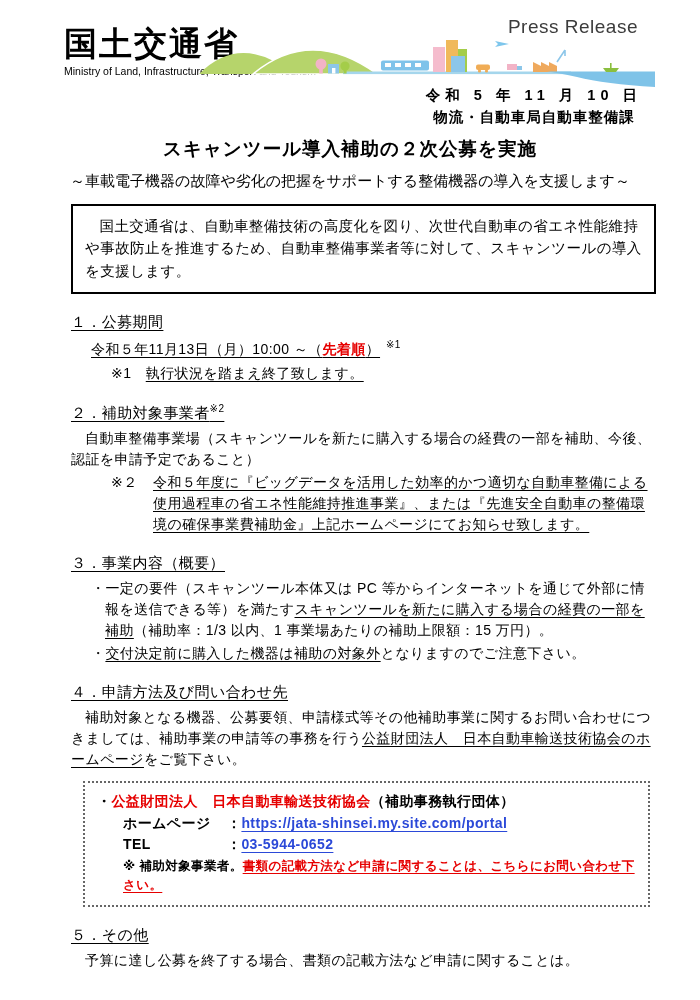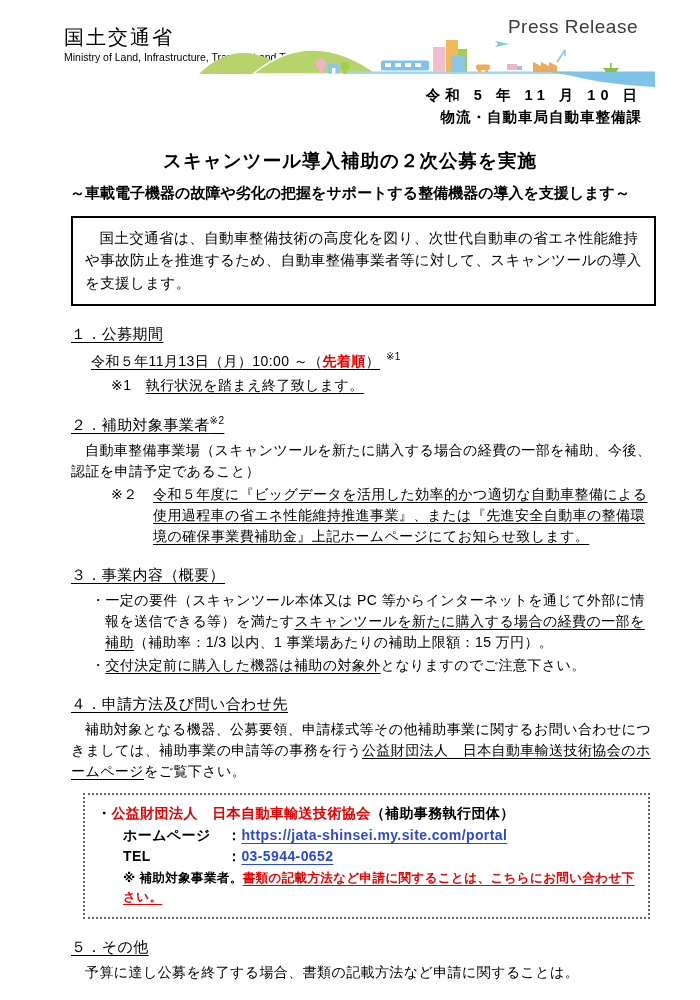--- a/index.html
+++ b/index.html
@@ -6,31 +6,31 @@
   html,body { background:#e8e8e8; }
   .page {
     width: 700px; height: 1000px; margin: 0 auto; background: #fff;
     position: relative; overflow: hidden; color: #000;
     font-family: "Liberation Sans", "DejaVu Sans", sans-serif;
     font-size: 14px; letter-spacing: 0.4px;
   }
   
   .header { position: relative; height: 128px; }
   .logo { position: absolute; left: 64px; top: 26px; }
-  .logo-ja { font-size: 20px; font-weight: 400; letter-spacing: 2px; line-height: 1.1; }
+  .logo-ja { font-size: 33px; font-weight: 700; letter-spacing: 2px; line-height: 1.1; }
   .logo-en { font-size: 10.5px; letter-spacing: 0; margin-top: 3px; }
   .press-release { position: absolute; right: 62px; top: 16px; font-size: 19px; color: #3c3c3c; letter-spacing: 0.5px; }
   .illu { position: absolute; left: 195px; top: 28px; width: 465px; height: 62px; }
-  .date-block { position: absolute; right: 58px; top: 86px; text-align: right; font-weight: 700; }
+  .date-block { position: absolute; right: 58px; top: 86px; text-align: center; font-weight: 700; }
   .date-line { font-size: 14.5px; letter-spacing: 5px; }
   .dept-line { font-size: 14.5px; letter-spacing: 1px; margin-top: 3px; }
   
-  .title-main { text-align: center; font-size: 18.5px; font-weight: 700; margin-top: 20px; letter-spacing: 1px; }
+  .title-main { text-align: center; font-size: 18.5px; font-weight: 700; margin-top: 8px; letter-spacing: 1px; }
   .title-sub  { text-align: center; font-size: 13px; font-weight: 700; margin-top: 3px; }
-  .tagline    { text-align: center; font-size: 15px; font-weight: 700; margin-top: 11px; letter-spacing: 0; }
+  .tagline    { text-align: center; font-size: 15px; font-weight: 400; margin-top: 11px; letter-spacing: 0; }
   
   .content { padding: 0 44px; margin-left: 27px; }
   .summary-box {
     border: 2.2px solid #000; margin-top: 13px; padding: 9px 12px 10px;
     font-size: 14.5px; line-height: 1.55; text-indent: 1em;
   }
   .sec-heading {
     font-size: 15px; font-weight: 400; text-decoration: underline;
     text-underline-offset: 3px; margin-top: 19px; margin-bottom: 5px;
   }

